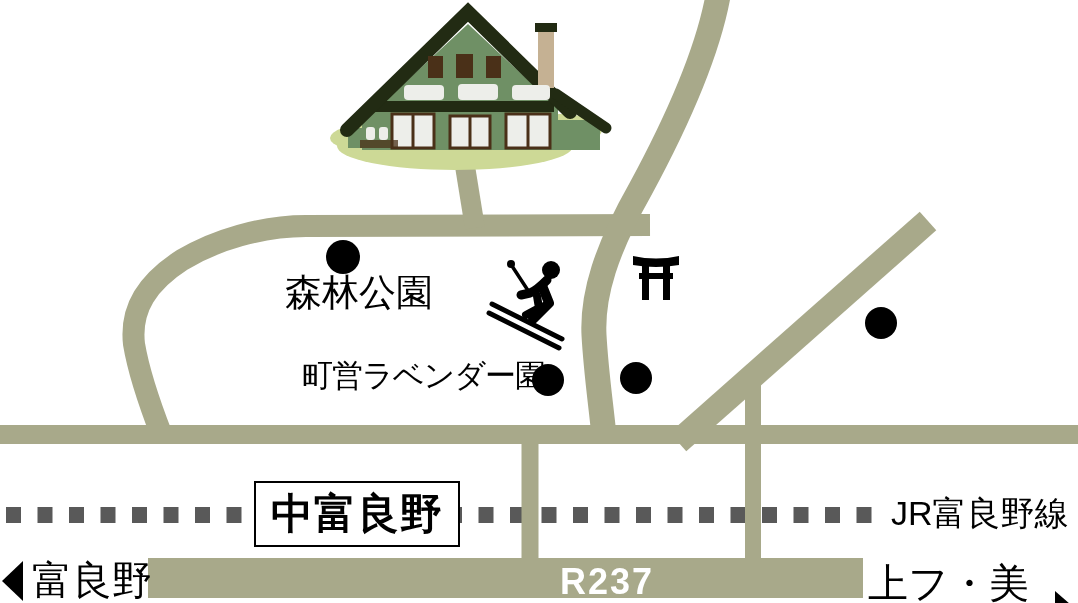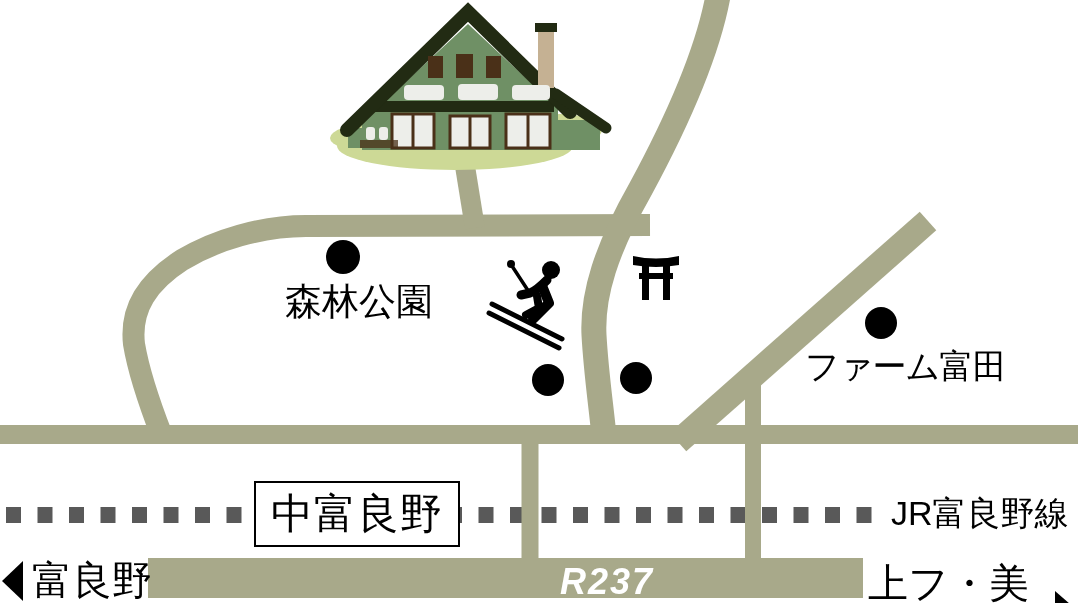--- a/index.html
+++ b/index.html
@@ -1,29 +1,29 @@
 <!DOCTYPE html>
 <html><head>
 <meta charset="utf-8">
 <style>
   html,body{margin:0;padding:0;background:#ffffff;}
   .map{position:relative;width:1078px;height:603px;background:#ffffff;overflow:hidden;
        font-family:"Liberation Sans","DejaVu Sans",sans-serif;color:#000;}
   .map svg{position:absolute;left:0;top:0;}
   .label{position:absolute;white-space:nowrap;color:#000;line-height:1;}
-  .lbl-forest{left:285px;top:283px;font-size:37px;}
+  .lbl-forest{left:285px;top:274px;font-size:37px;}
   .lbl-lavender{left:302px;top:360px;font-size:31px;letter-spacing:-1px;}
   .lbl-flower{left:616px;top:319px;font-size:28px;letter-spacing:-1px;}
   .lbl-farm{left:805px;top:349px;font-size:34px;letter-spacing:-1px;}
   .lbl-jr{left:891px;top:496px;font-size:34px;text-align:right;}
   .station-box{position:absolute;left:254px;top:481px;width:202px;height:62px;
-       background:#ffffff;border:2px solid #000;display:flex;align-items:center;justify-content:center;}
+       background:#ffffff;border:2px solid #000;display:flex;align-items:center;justify-content:center;font-weight:bold;}
   .station-box .name{font-size:42px;letter-spacing:1px;}
   .route-label{position:absolute;left:560px;top:561px;font-size:36px;font-weight:bold;
-       color:#ffffff;letter-spacing:2px;font-style:italic;}
+       color:#ffffff;letter-spacing:2px;}
   .dir{position:absolute;display:flex;align-items:center;gap:9px;font-size:40px;}
   .dir-west{left:2px;top:553px;}
   .dir-east{left:868px;top:556px;}
   .tri{width:0;height:0;}
   .tri-left{border-top:20px solid transparent;border-bottom:20px solid transparent;border-right:21px solid #000;}
   .tri-right{border-top:20px solid transparent;border-bottom:20px solid transparent;border-left:23px solid #000;}
 </style>
 </head>
 <body>
 
@@ -118,21 +118,21 @@
 
     <g fill="#000000">
       <path d="M 633 256 Q 656 261 679 256 L 679 265 Q 656 269 633 265 Z"></path>
       <rect x="639" y="273" width="34" height="6"></rect>
       <rect x="642" y="260" width="7" height="40"></rect>
       <rect x="663" y="260" width="7" height="40"></rect>
     </g>
   </svg>
 
   <div class="label lbl-forest">森林公園</div>
-  <div class="label lbl-farm">ファーム富田</div>
+  <div class="label lbl-lavender">町営ラベンダー園</div>
 
   <div class="station-box">
     <span class="name">中富良野</span>
   </div>
 
   <div class="label lbl-jr">JR富良野線</div>
 
   <div class="route-label">R237</div>
 
   <div class="dir dir-west">

